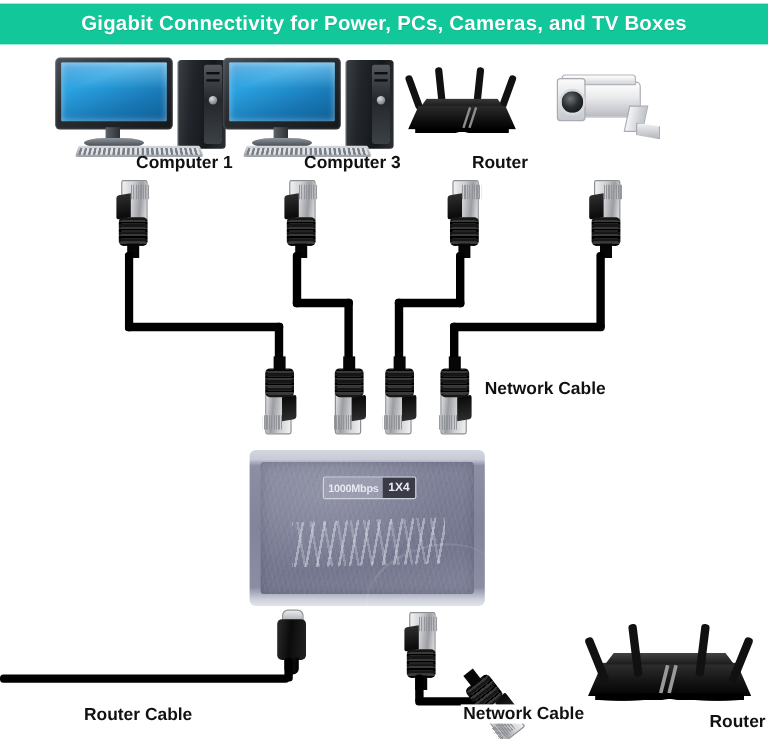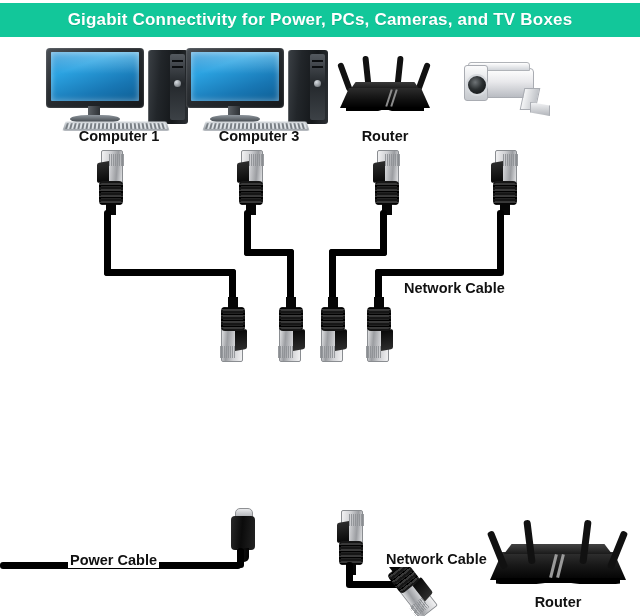--- a/index.html
+++ b/index.html
@@ -18,25 +18,25 @@
   }
   .banner-text{
     color:#ffffff;font-size:17px;font-weight:bold;
     letter-spacing:.2px;white-space:nowrap;
     text-shadow:0 1px 0 rgba(0,0,0,.12);
   }
 
   
   .dev-label{
     position:absolute;font-size:14.5px;font-weight:bold;color:#111;
-    white-space:nowrap;text-align:center;
+    white-space:nowrap;text-align:right;
   }
   .cable-label{
     position:absolute;font-size:14.5px;font-weight:bold;color:#111;
-    white-space:nowrap;background:#fff;padding:0 2px;
+    white-space:nowrap;background:#fff;padding:0 2px;margin-top:36px;
   }
 
   
   .computer{position:absolute;width:150px;height:82px;}
   .mon-body{
     position:absolute;left:2px;top:0;width:98px;height:60px;
     background:linear-gradient(150deg,#4a4f55 0%,#2b2f33 38%,#16191c 100%);
     border-radius:4px;
     box-shadow:inset 0 0 2px rgba(255,255,255,.35);
   }
@@ -442,29 +442,42 @@
 
   <div class="rj45 down" style="left:364px;top:300px;">
     <div class="rj-clear">
       <div class="rj-pins"></div>
     </div>
     <div class="rj-clip"></div>
     <div class="rj-boot"></div>
     <div class="rj-tail"></div>
   </div>
 
+  <div class="switchbox">
+    <div class="sb-shell"></div>
+    <div class="sb-face">
+      <div class="sb-texture"></div>
+      <div class="sb-wave"></div>
+      <div class="sb-wave2"></div>
+      <div class="sb-swoosh"></div>
+      <div class="sb-label">
+        <div class="sb-speed">1000Mbps</div>
+        <div class="sb-ports-txt">1X4</div>
+      </div>
+    </div>
+  </div>
 
   <div class="usbc" style="left:230px;top:508px;">
     <div class="usbc-tip"></div>
     <div class="usbc-body"></div>
     <div class="usbc-neck"></div>
   </div>
   <div class="cable v" style="left:237px;top:548px;height:20px;"></div>
   <div class="cable h" style="left:0px;top:562px;width:241px;"></div>
-  <div class="cable-label" style="left:68px;top:552px;">Power Cable</div>
+  <div class="cable-label" style="left:68px;top:552px;">Router Cable</div>
 
   <div class="rj45" style="left:336px;top:510px;">
     <div class="rj-clear">
       <div class="rj-pins"></div>
     </div>
     <div class="rj-clip"></div>
     <div class="rj-boot"></div>
     <div class="rj-tail"></div>
   </div>
   <div class="cable v" style="left:346px;top:562px;height:24px;"></div>

